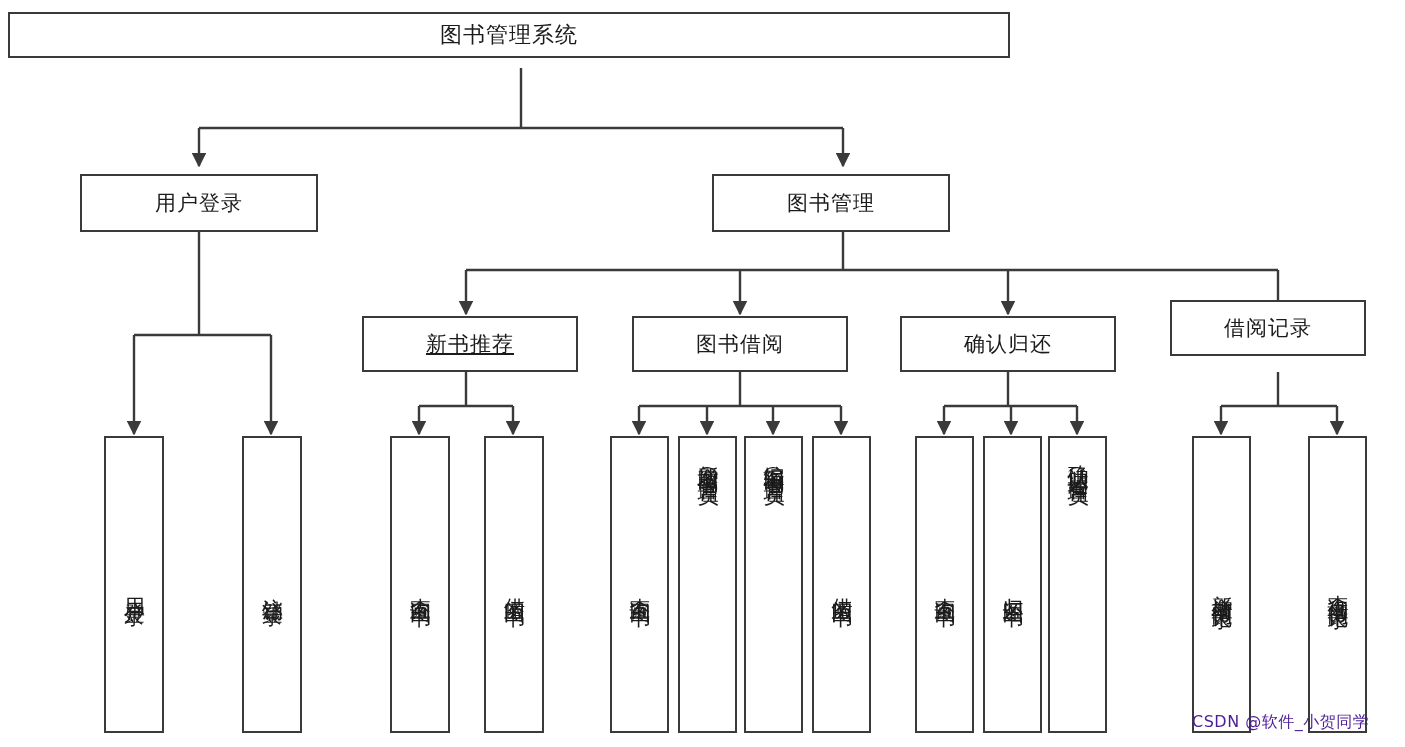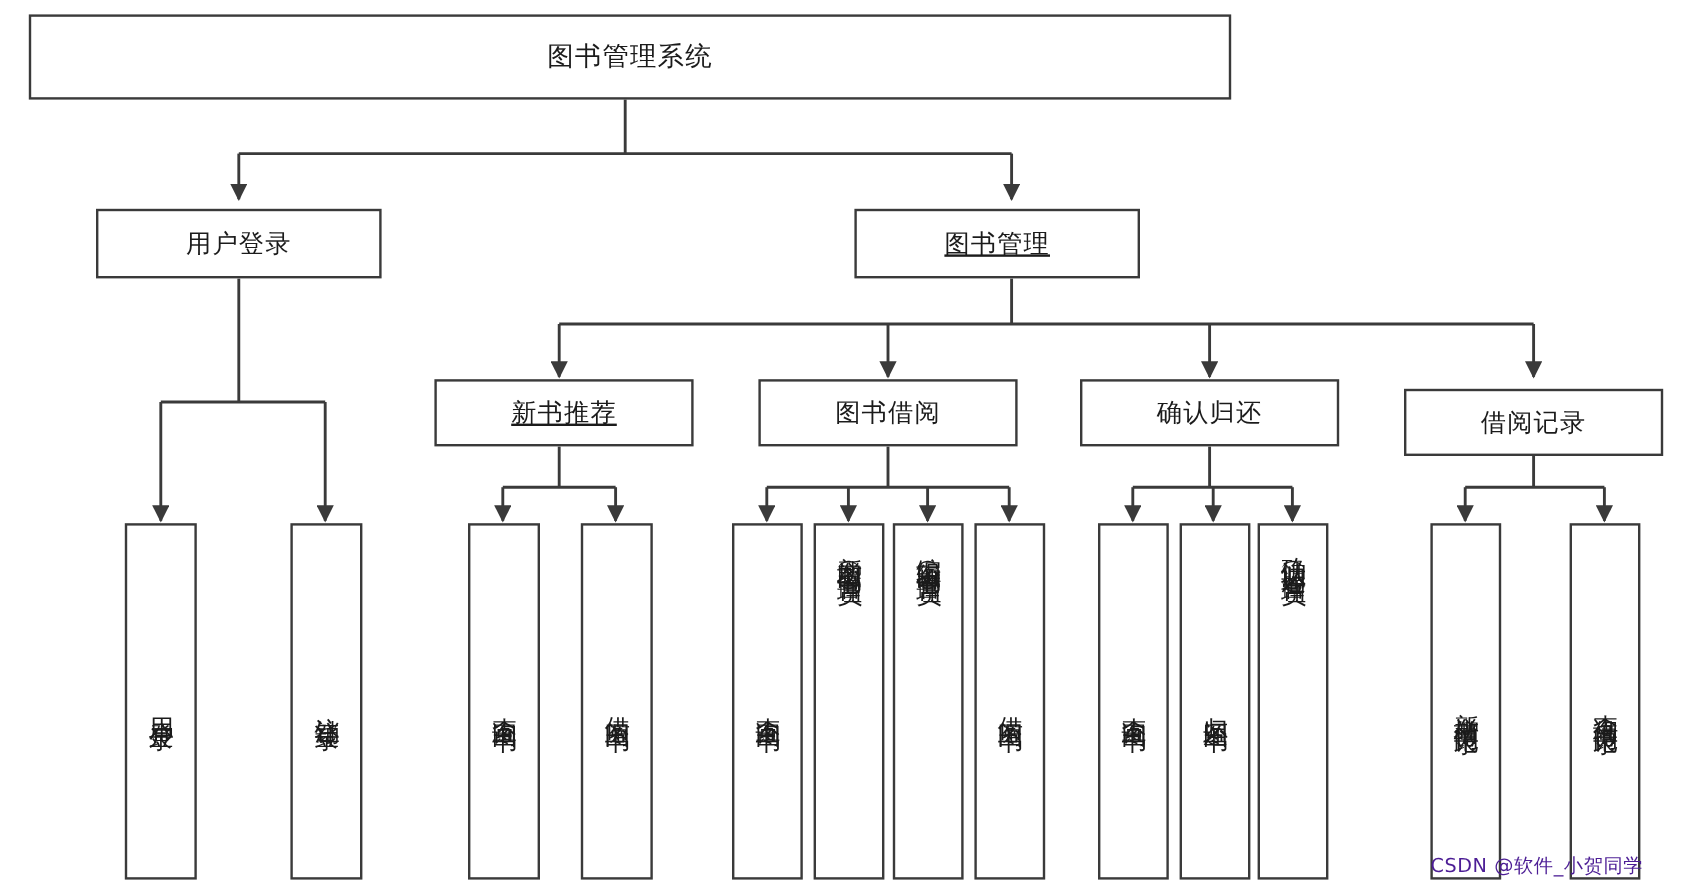--- a/index.html
+++ b/index.html
@@ -141,45 +141,45 @@
     </g>
 
     <g stroke="#3a3a3a" stroke-width="2.4" fill="none">
       <path d="M 1278 372 L 1278 406"></path>
       <path d="M 1221 406 L 1337 406"></path>
       <path d="M 1221 406 L 1221 434" marker-end="url(#arrow)"></path>
       <path d="M 1337 406 L 1337 434" marker-end="url(#arrow)"></path>
     </g>
   </svg>
 
-  <div class="node root" style="left:24px; top:12px; width:1002px; height:71px;">
+  <div class="node root" style="left:8px; top:12px; width:1002px; height:46px;">
     <span class="label-h">图书管理系统</span>
   </div>
 
   <div class="node" style="left:80px; top:174px; width:238px; height:58px;">
     <span class="label-h">用户登录</span>
   </div>
 
-  <div class="node" style="left:712px; top:174px; width:238px; height:58px;text-decoration:underline;">
+  <div class="node" style="left:712px; top:174px; width:238px; height:58px;">
     <span class="label-h">图书管理</span>
   </div>
 
   <div class="node" style="left:362px; top:316px; width:216px; height:56px;text-decoration:underline;">
     <span class="label-h">新书推荐</span>
   </div>
 
   <div class="node" style="left:632px; top:316px; width:216px; height:56px;">
     <span class="label-h">图书借阅</span>
   </div>
 
   <div class="node" style="left:900px; top:316px; width:216px; height:56px;">
     <span class="label-h">确认归还</span>
   </div>
 
-  <div class="node" style="left:1170px; top:324px; width:216px; height:56px;">
+  <div class="node" style="left:1170px; top:300px; width:196px; height:56px;">
     <span class="label-h">借阅记录</span>
   </div>
 
   <div class="node leaf" style="left:104px; top:436px; width:60px; height:297px;">
     <span class="leaf-inner">
       <span class="label-v">用户登录</span>
     </span>
   </div>
 
   <div class="node leaf" style="left:242px; top:436px; width:60px; height:297px;">

